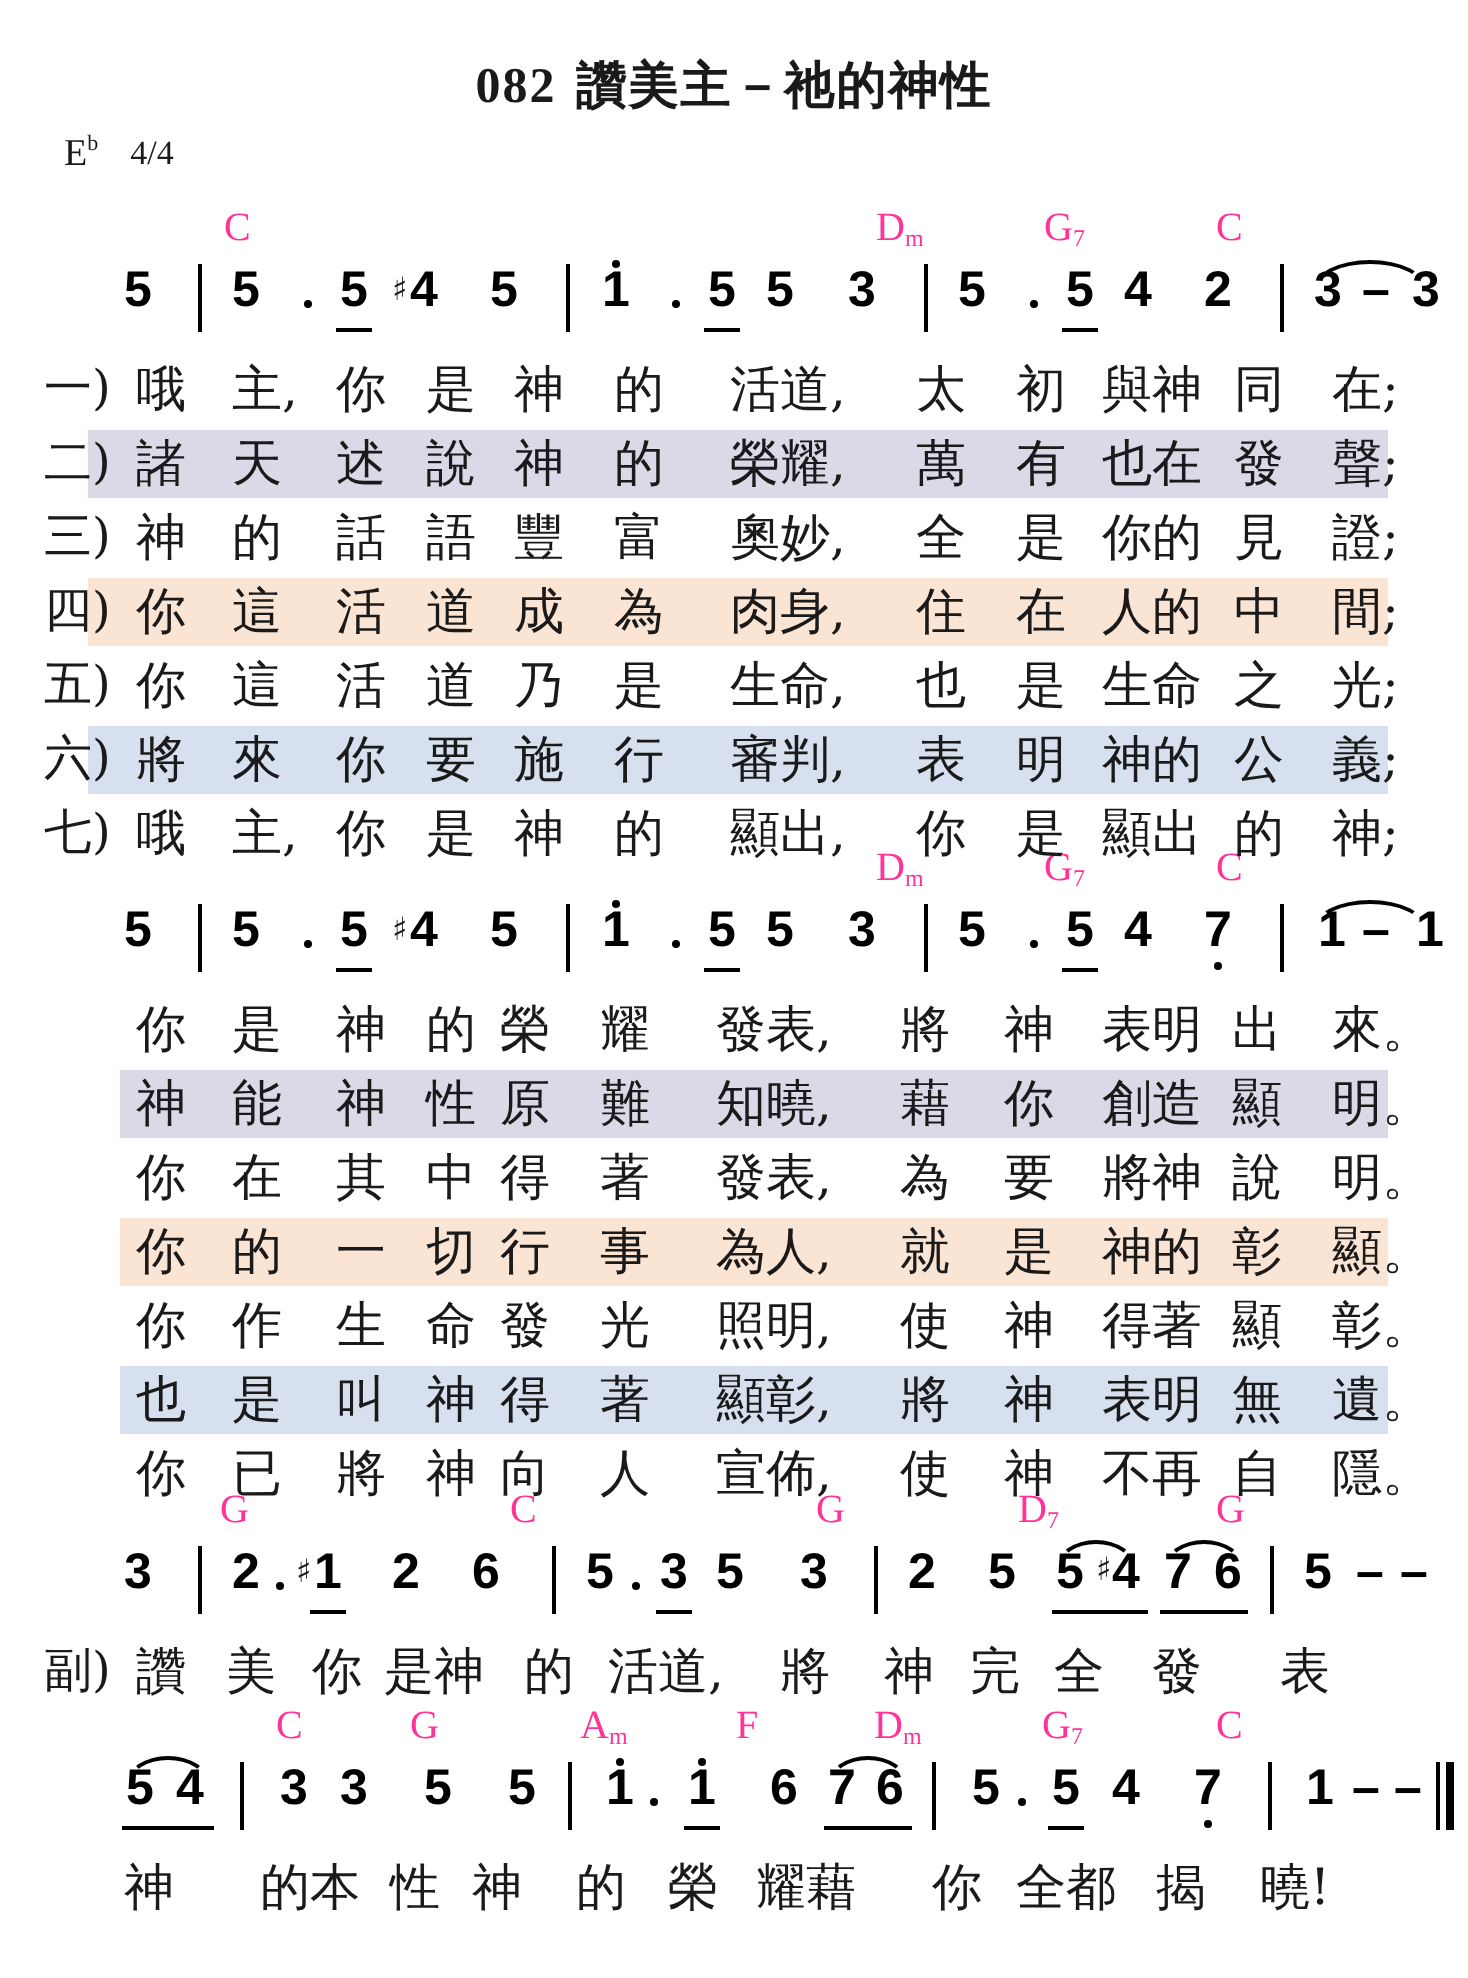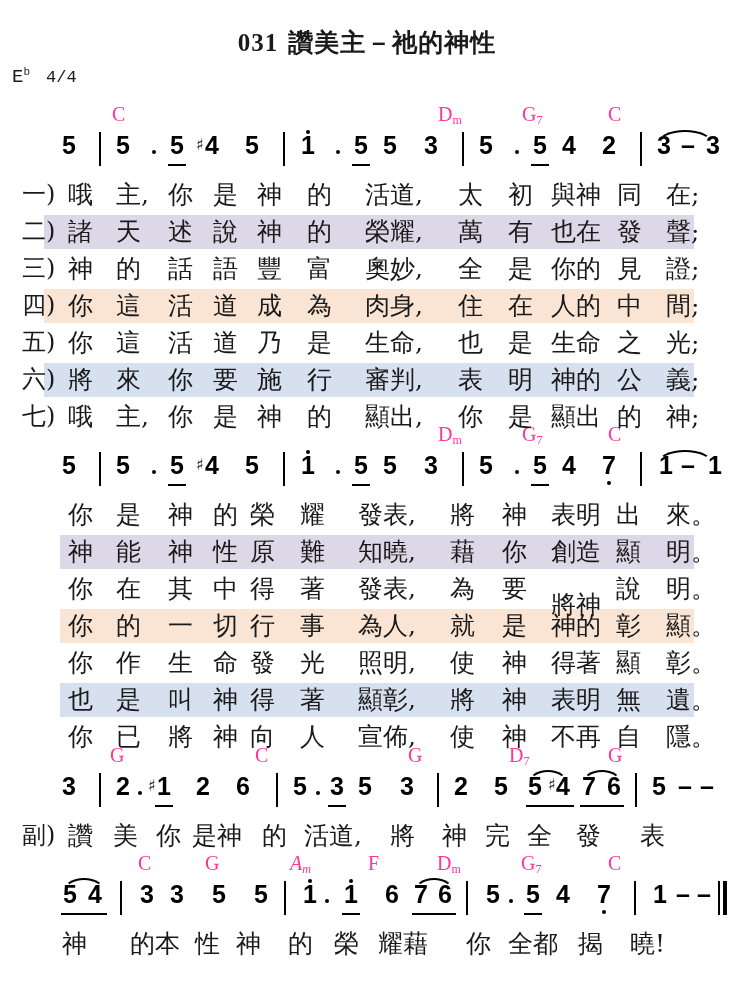--- a/index.html
+++ b/index.html
@@ -26,23 +26,23 @@
     font-size: 25px;
     font-weight: bold;
     letter-spacing: 1px;
     font-family: "DejaVu Serif", "Liberation Serif", serif;
   }
   .title-num { margin-right: 10px; font-family: "Liberation Serif", serif; }
 
   .keysig {
     position: absolute;
     top: 66px;
-    left: 12px;
+    left: 32px;
     font-size: 19px;
-    font-family: Liberation Mono, monospace;
+    font-family: Liberation Serif, serif;
     white-space: nowrap;
   }
   .keysig sup { font-size: 11px; vertical-align: super; }
   .keysig .meter { margin-left: 16px; font-size: 17px; }
 
   
   .block { position: absolute; left: 0; width: 734px; }
 
   
   .chordrow { position: relative; height: 26px; }
@@ -148,21 +148,21 @@
     top: 0;
     z-index: 1;
     font-size: 24px;
     line-height: 37px;
   }
 </style>
 </head>
 <body>
 
 <div class="page-title">
-  <span class="title-num">031</span><span>讚美主－祂的神性</span>
+  <span class="title-num">082</span><span>讚美主－祂的神性</span>
 </div>
 
 <div class="keysig">
   <span>E</span><sup>b</sup><span class="meter">4/4</span>
 </div>
 
 <div class="block" style="top:104px;">
 
   <div class="chordrow">
     <span class="chord" style="left:112px;"><span>C</span><sub></sub></span>
@@ -400,21 +400,21 @@
     <span class="hl" style="left:0px; width:0px;"></span>
     <span class="ch" style="left:68px;">你</span>
     <span class="ch" style="left:116px;">在</span>
     <span class="ch" style="left:168px;">其</span>
     <span class="ch" style="left:213px;">中</span>
     <span class="ch" style="left:250px;">得</span>
     <span class="ch" style="left:300px;">著</span>
     <span class="ch" style="left:358px;">發表,</span>
     <span class="ch" style="left:450px;">為</span>
     <span class="ch" style="left:502px;">要</span>
-    <span class="ch" style="left:551px;margin-top:16px;">將神</span>
+    <span class="ch" style="left:551px;">將神</span>
     <span class="ch" style="left:616px;">說</span>
     <span class="ch" style="left:666px;">明。</span>
   </div>
 
   <div class="lyricline">
     <span class="hl" style="left:60px; width:634px; background:#fae4d3;"></span>
     <span class="ch" style="left:68px;">你</span>
     <span class="ch" style="left:116px;">的</span>
     <span class="ch" style="left:168px;">一</span>
     <span class="ch" style="left:213px;">切</span>
@@ -538,21 +538,21 @@
     <span class="ch" style="left:576px;">發</span>
     <span class="ch" style="left:640px;">表</span>
   </div>
 </div>
 
 <div class="block" style="top:853px;">
 
   <div class="chordrow">
     <span class="chord" style="left:138px;"><span>C</span><sub></sub></span>
     <span class="chord" style="left:205px;"><span>G</span><sub></sub></span>
-    <span class="chord" style="left:290px;font-style:italic;"><span>A</span><sub>m</sub></span>
+    <span class="chord" style="left:290px;"><span>A</span><sub>m</sub></span>
     <span class="chord" style="left:368px;"><span>F</span><sub></sub></span>
     <span class="chord" style="left:437px;"><span>D</span><sub>m</sub></span>
     <span class="chord" style="left:521px;"><span>G</span><sub>7</sub></span>
     <span class="chord" style="left:608px;"><span>C</span><sub></sub></span>
   </div>
 
   <div class="notationrow">
     <span class="slur" style="left:63px; top:-1px; width:38px;"></span>
     <span class="note" style="left:63px;">5</span>
     <span class="note" style="left:88px;">4</span>

